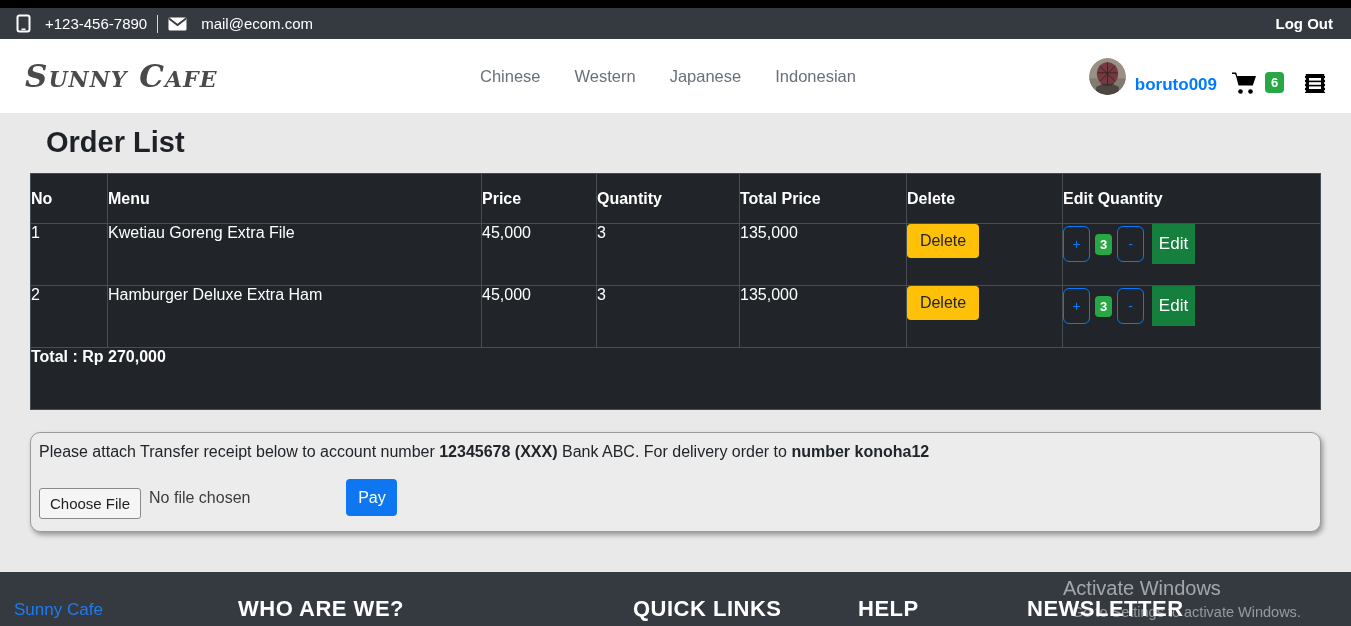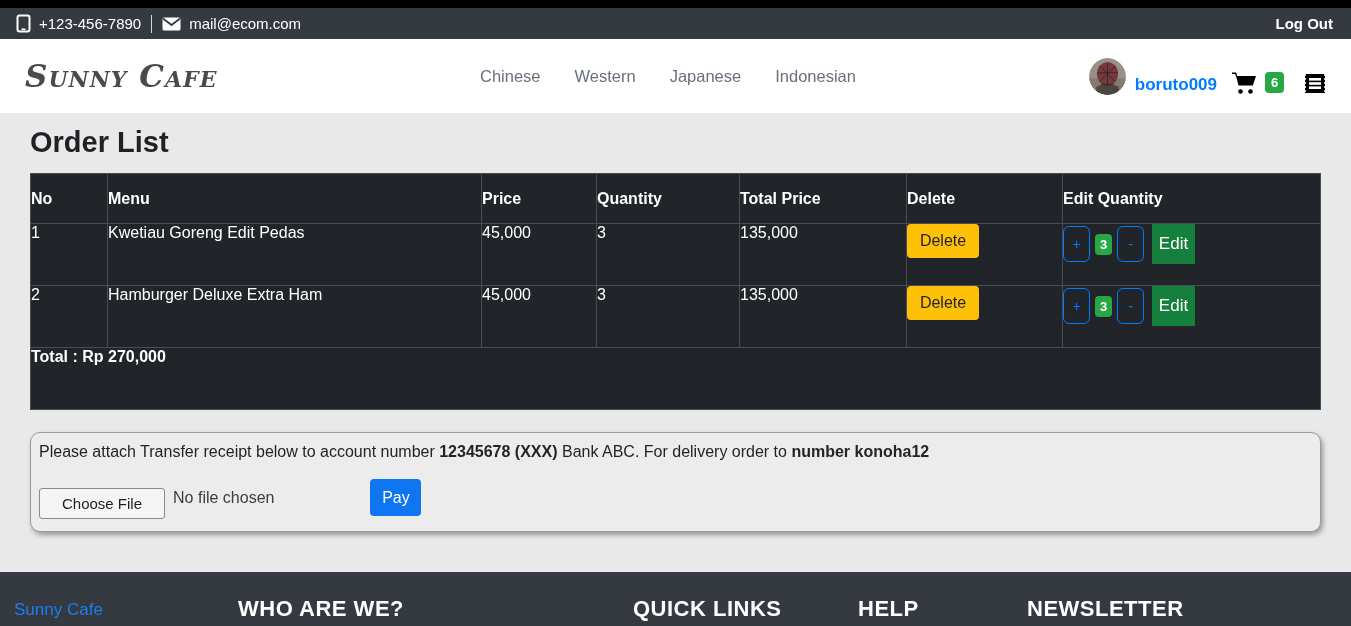--- a/index.html
+++ b/index.html
@@ -4,58 +4,58 @@
 <style>
   * { margin:0; padding:0; box-sizing:border-box; }
   html,body { width:1351px; height:626px; overflow:hidden; }
   body { font-family:"Liberation Sans", sans-serif; background:#e9e9e9; }
 
   
   .screen-strip { height:8px; background:#000; }
 
   
   .topbar { height:31px; background:#343a40; color:#fff; display:flex; align-items:center; padding:0 18px 0 16px; font-size:15px; }
-  .topbar .contact { display:flex; align-items:center; gap:8px;text-align:center; }
+  .topbar .contact { display:flex; align-items:center; gap:14px;text-align:center; }
   .topbar .sep { width:1px; height:18px; background:rgba(255,255,255,.8); margin:0 10px; }
   .topbar .spacer { flex:1; }
   .topbar .logout { color:#fff; cursor:pointer;font-weight:bold; }
 
   
   .header { height:74px; background:#fff; display:flex; align-items:center; padding:0 25px; position:relative; }
   .logo { font-family:"DejaVu Serif", serif; font-style:italic; font-variant:small-caps; font-weight:600; font-size:31px; color:#4a4a4a; letter-spacing:1px; cursor:pointer; }
   .nav { position:absolute; left:50%; transform:translateX(-52%); display:flex; gap:34px; }
   .nav-item { color:#69707a; font-size:16.5px; cursor:pointer; }
   .user-cluster { margin-left:auto; display:flex; align-items:flex-end; }
   .avatar { width:37px; height:37px; border-radius:50%; overflow:hidden; flex:0 0 auto; }
   .username { color:#007bff; font-weight:bold; font-size:17px; margin:0 14px 0 9px; cursor:pointer; }
   .cart-wrap { display:flex; align-items:center; cursor:pointer; }
   .cart-badge { background:#28a745; color:#fff; font-weight:bold; font-size:13px; min-width:19px; height:21px; border-radius:4px; display:flex; align-items:center; justify-content:center; margin-left:8px; padding:0 4px; }
   .receipt-btn { margin-left:20px; cursor:pointer; display:flex; }
 
   
   .main { padding:0 30px; }
-  .page-title { font-size:29px; font-weight:600; color:#1e2125; padding:10px 0 12px; line-height:38px; }
+  .page-title { font-size:29px; font-weight:600; color:#1e2125; padding:10px 0 12px; line-height:38px;margin-left:16px; }
 
   table.order { width:100%; border-collapse:collapse; background:#212529; color:#fff; font-size:16px; }
   table.order th, table.order td { border:1px solid #454d55; padding:0; text-align:left; vertical-align:top; }
   table.order thead th { height:50px; font-weight:bold; vertical-align:middle; }
   table.order tbody tr { height:62px; }
   .btn-delete { background:#ffc107; color:#212529; border:none; border-radius:4px; width:72px; height:34px; font-size:16px; font-family:inherit; cursor:pointer; }
   .qtycell { display:flex; align-items:center; gap:5px; }
   .btn-step { width:27px; height:36px; background:transparent; border:1px solid #007bff; color:#007bff; border-radius:6px; font-size:14px; font-family:inherit; cursor:pointer; }
   .qty-badge { background:#28a745; color:#fff; font-weight:bold; font-size:13px; min-width:17px; height:21px; border-radius:4px; display:flex; align-items:center; justify-content:center; padding:0 4px; }
   .btn-edit { background:#15803d; color:#fff; border:none; border-radius:0; width:43px; height:40px; font-size:17px; font-family:inherit; margin-left:3px; cursor:pointer; }
   .total-row td { height:48px; font-weight:bold; font-size:16px; vertical-align:middle; }
 
   
   .payment { margin-top:22px; background:#ececec; border:1px solid #9b9b9b; border-radius:10px; box-shadow:2px 3px 5px rgba(0,0,0,.35); padding:10px 8px 16px; height:100px; }
   .pay-instruction { font-size:16px; color:#212529; }
   .pay-instruction b { font-weight:bold; }
   .file-row { display:flex; align-items:center; margin-top:15px; }
-  .choose-file { background:#f5f5f5; border:1px solid #8a8a8a; border-radius:3px; height:31px; padding:0 22px; font-size:15px; color:#222; font-family:inherit; cursor:pointer;margin-top:12px; }
+  .choose-file { background:#f5f5f5; border:1px solid #8a8a8a; border-radius:3px; height:31px; padding:0 10px; font-size:15px; color:#222; font-family:inherit; cursor:pointer;margin-top:12px; }
   .file-status { font-size:16px; color:#3c3c3c; margin-left:8px; }
   .btn-pay { background:#0d76f0; color:#fff; border:none; border-radius:4px; width:51px; height:37px; font-size:16px; font-family:inherit; margin-left:96px; cursor:pointer; }
 
   
   .footer { margin-top:40px; background:#343a40; color:#fff; position:relative; height:121px; }
   .fcol { position:absolute; top:24px; }
   .fcol-brand { left:14px; top:26px; width:210px; font-size:16px; line-height:24px; }
   .fcol-brand a { color:#1d7cf2; text-decoration:none; font-size:17px; cursor:pointer; }
   .fcol-about { left:238px; width:298px; }
   .fcol-quick { left:633px; width:170px; }
@@ -167,21 +167,21 @@
         <th>Price</th>
         <th>Quantity</th>
         <th>Total Price</th>
         <th>Delete</th>
         <th>Edit Quantity</th>
       </tr>
     </thead>
     <tbody>
       <tr>
         <td>1</td>
-        <td>Kwetiau Goreng Edit Pedas</td>
+        <td>Kwetiau Goreng Extra File</td>
         <td>45,000</td>
         <td>3</td>
         <td>135,000</td>
         <td><button class="btn-delete">Delete</button></td>
         <td>
           <div class="qtycell">
             <button class="btn-step">+</button>
             <span class="qty-badge">3</span>
             <button class="btn-step">-</button>
             <button class="btn-edit">Edit</button>
@@ -237,13 +237,17 @@
 
   </div>
   <div class="fcol fcol-help">
     <div class="fheading">HELP</div>
 
   </div>
   <div class="fcol fcol-news">
     <div class="fheading">NEWSLETTER</div>
 
   </div>
+  <div class="watermark">
+    <div class="w1">Activate Windows</div>
+    <div class="w2">Go to Settings to activate Windows.</div>
+  </div>
 </div>
 
 </body></html>

